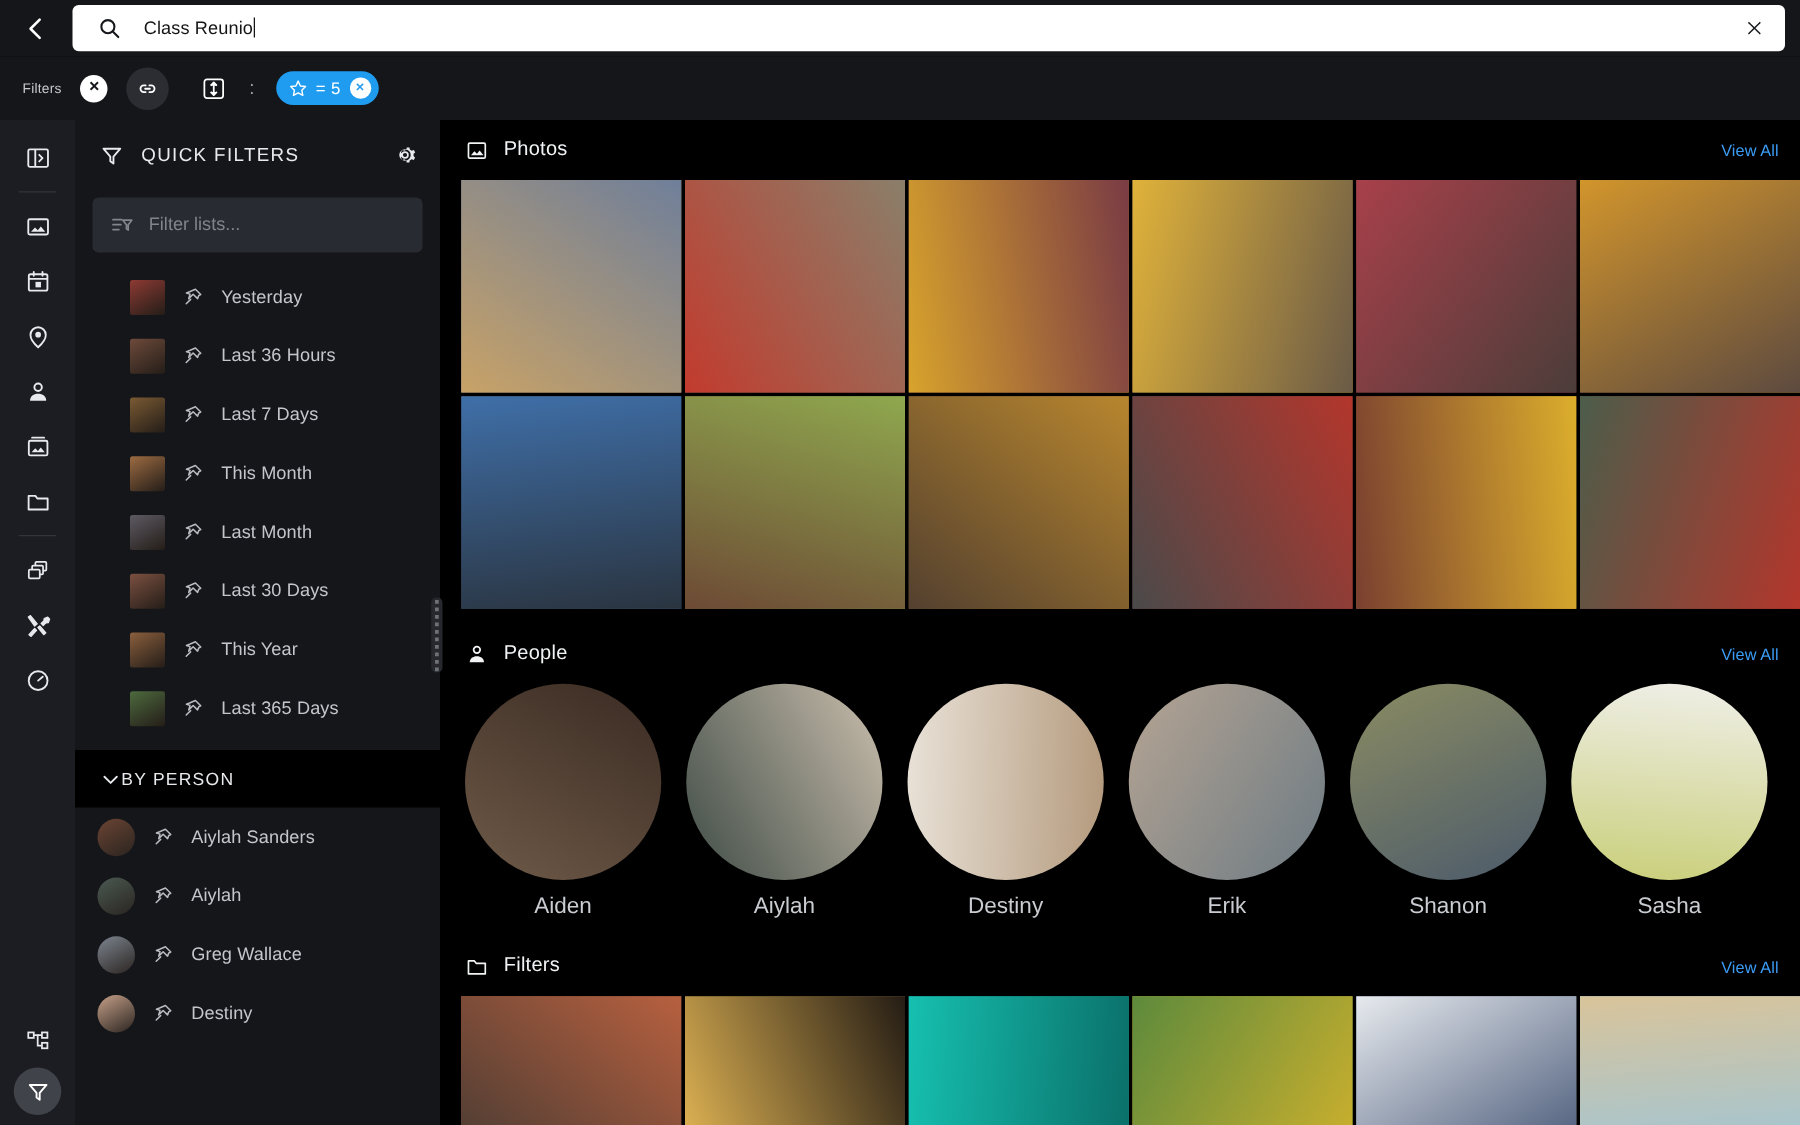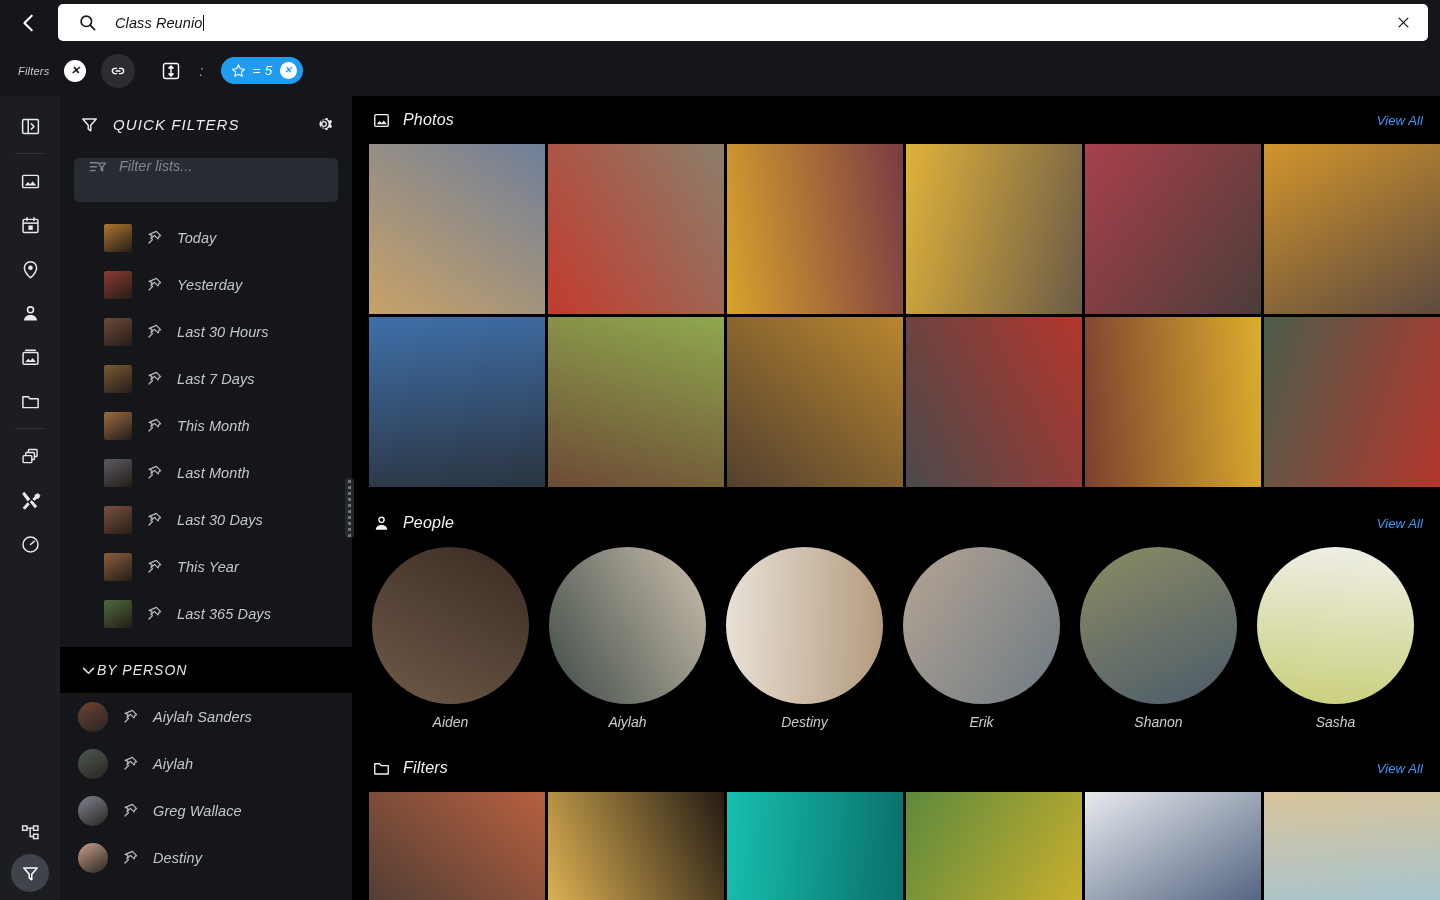--- a/index.html
+++ b/index.html
@@ -2,21 +2,21 @@
 <html><head>
 <meta charset="utf-8">
 <style>
   * { box-sizing: border-box; margin: 0; padding: 0; }
   html, body {
     width: 1440px; height: 900px;
     background: #000;
     font-family: "Liberation Sans", sans-serif;
     overflow: hidden;
   }
-  .app { position: relative; width: 1413px; height: 900px; background: #000; font-style: italic; }
+  .app { position: relative; width: 1413px; height: 900px; background: #000; }
 
   
   .topbar {
     position: absolute; top: 0; left: 0; width: 1440px; height: 45px;
     background: #15161a; display: flex; align-items: center;
   }
   .back-btn {
     width: 58px; height: 45px; display: flex; align-items: center; justify-content: center;
     cursor: pointer;
   }
@@ -92,21 +92,21 @@
     position: absolute; top: 96px; left: 60px; width: 292px; height: 804px;
     background: #15161a; overflow: hidden;
   }
   .panel-head {
     height: 56px; display: flex; align-items: center; padding: 0 18px 0 20px; gap: 14px;
   }
   .panel-title { flex: 1; font-size: 15px; letter-spacing: 1.1px; color: #e8eaed; font-weight: 400; }
   .gear { cursor: pointer; display: flex; }
   .filter-input {
     margin: 6px 14px 0 14px; height: 44px; background: #282b31; border-radius: 5px;
-    display: flex; align-items: flex-start; padding: 0 14px; gap: 12px; cursor: text;
+    display: flex; align-items: center; padding: 0 14px; gap: 12px; cursor: text;
   }
   .filter-input-ph { font-size: 14.5px; color: #81858c; }
 
   .list { margin-top: 12px; }
   .list-row {
     height: 47px; display: flex; align-items: center; padding-left: 44px; gap: 14px; cursor: pointer;
   }
   .thumb { width: 28px; height: 28px; border-radius: 2px; flex: none; background-size: cover; background-position: center; }
   .thumb-round { border-radius: 50%; }
   .pin { flex: none; display: flex; }
@@ -139,21 +139,21 @@
 
   .photo-grid {
     display: grid; grid-template-columns: repeat(6, 176px); gap: 3px;
     padding-left: 17px;
   }
   .photo-tile { width: 176px; height: 170px; background-size: cover; background-position: center; cursor: pointer; }
 
   .people-row { display: flex; padding-left: 20px; gap: 20px; }
   .person { width: 157px; display: flex; flex-direction: column; align-items: center; cursor: pointer; }
   .person-av { width: 157px; height: 157px; border-radius: 50%; background-size: cover; background-position: center; }
-  .person-name { margin-top: 10px; font-size: 14px; color: #c9ccd1; }
+  .person-name { margin-top: 10px; font-size: 18px; color: #c9ccd1; }
 
   .folder-row { display: grid; grid-template-columns: repeat(6, 176px); gap: 3px; padding-left: 17px; }
   .folder-tile { width: 176px; height: 170px; background-size: cover; background-position: center; cursor: pointer; }
 
   svg { display: block; }
 </style>
 </head>
 <body>
 
 <div class="app">
@@ -349,48 +349,38 @@
             <line x1="3" y1="11" x2="11" y2="11"></line>
             <line x1="3" y1="16" x2="9" y2="16"></line>
             <polygon points="13,6.5 22,6.5 18.4,11.2 18.4,16.5 16.6,15.2 16.6,11.2" stroke-linejoin="round"></polygon>
           </svg>
       </span>
       <span class="filter-input-ph">Filter lists...</span>
     </div>
 
     <div class="list" id="qf-list">
         <div class="list-row">
-          <span class="thumb" style="background-image:linear-gradient(150deg, #b0762f, #241d18)"></span>
-          <span class="pin">
-            <svg width="17" height="17" viewBox="0 0 24 24" fill="none" stroke="#b9bcc2" stroke-width="1.7" stroke-linejoin="round">
-              <path d="M14.6 3.4l6 6-2.2 1-1.4 3.6-5-5-5 5 1.5-5.1L4.4 7.6 8 6.2z"></path>
-              <line x1="9.2" y1="14.8" x2="4.2" y2="19.8" stroke-linecap="round"></line>
-            </svg>
-          </span>
-          <span class="row-label">Today</span>
-        </div>
-        <div class="list-row">
           <span class="thumb" style="background-image:linear-gradient(150deg, #8d3a33, #241d18)"></span>
           <span class="pin">
             <svg width="17" height="17" viewBox="0 0 24 24" fill="none" stroke="#b9bcc2" stroke-width="1.7" stroke-linejoin="round">
               <path d="M14.6 3.4l6 6-2.2 1-1.4 3.6-5-5-5 5 1.5-5.1L4.4 7.6 8 6.2z"></path>
               <line x1="9.2" y1="14.8" x2="4.2" y2="19.8" stroke-linecap="round"></line>
             </svg>
           </span>
           <span class="row-label">Yesterday</span>
         </div>
         <div class="list-row">
           <span class="thumb" style="background-image:linear-gradient(150deg, #6d4a3a, #241d18)"></span>
           <span class="pin">
             <svg width="17" height="17" viewBox="0 0 24 24" fill="none" stroke="#b9bcc2" stroke-width="1.7" stroke-linejoin="round">
               <path d="M14.6 3.4l6 6-2.2 1-1.4 3.6-5-5-5 5 1.5-5.1L4.4 7.6 8 6.2z"></path>
               <line x1="9.2" y1="14.8" x2="4.2" y2="19.8" stroke-linecap="round"></line>
             </svg>
           </span>
-          <span class="row-label">Last 30 Hours</span>
+          <span class="row-label">Last 36 Hours</span>
         </div>
         <div class="list-row">
           <span class="thumb" style="background-image:linear-gradient(150deg, #7a5a33, #241d18)"></span>
           <span class="pin">
             <svg width="17" height="17" viewBox="0 0 24 24" fill="none" stroke="#b9bcc2" stroke-width="1.7" stroke-linejoin="round">
               <path d="M14.6 3.4l6 6-2.2 1-1.4 3.6-5-5-5 5 1.5-5.1L4.4 7.6 8 6.2z"></path>
               <line x1="9.2" y1="14.8" x2="4.2" y2="19.8" stroke-linecap="round"></line>
             </svg>
           </span>
           <span class="row-label">Last 7 Days</span>

